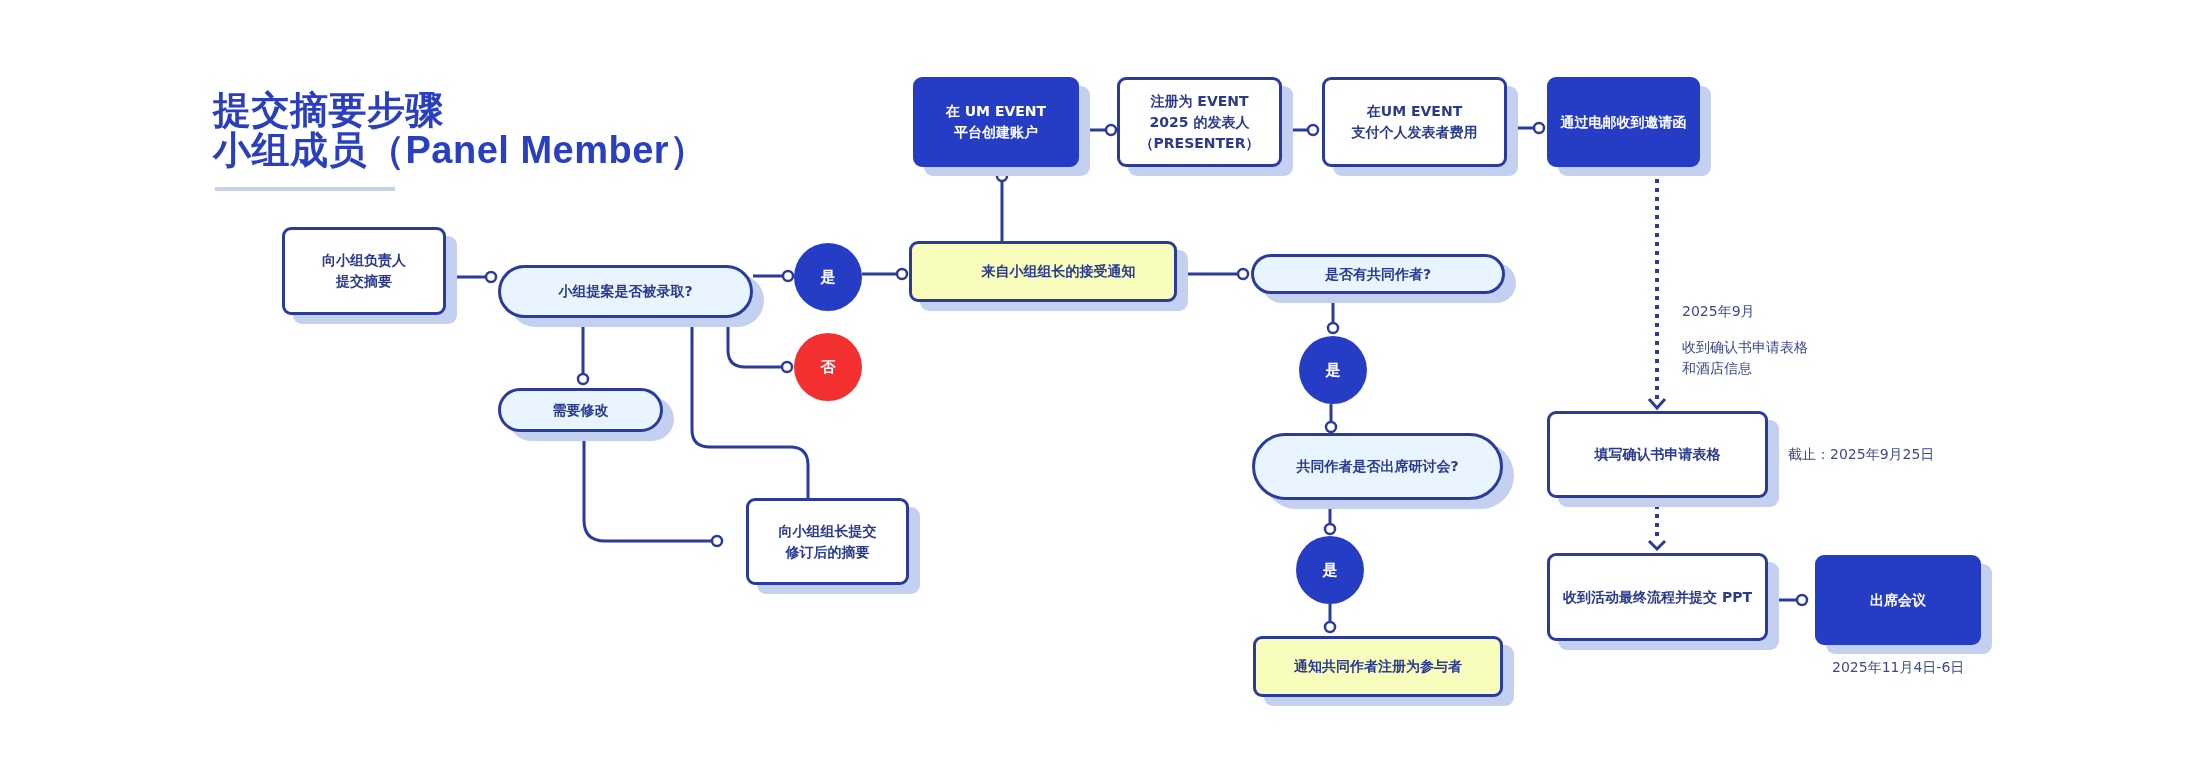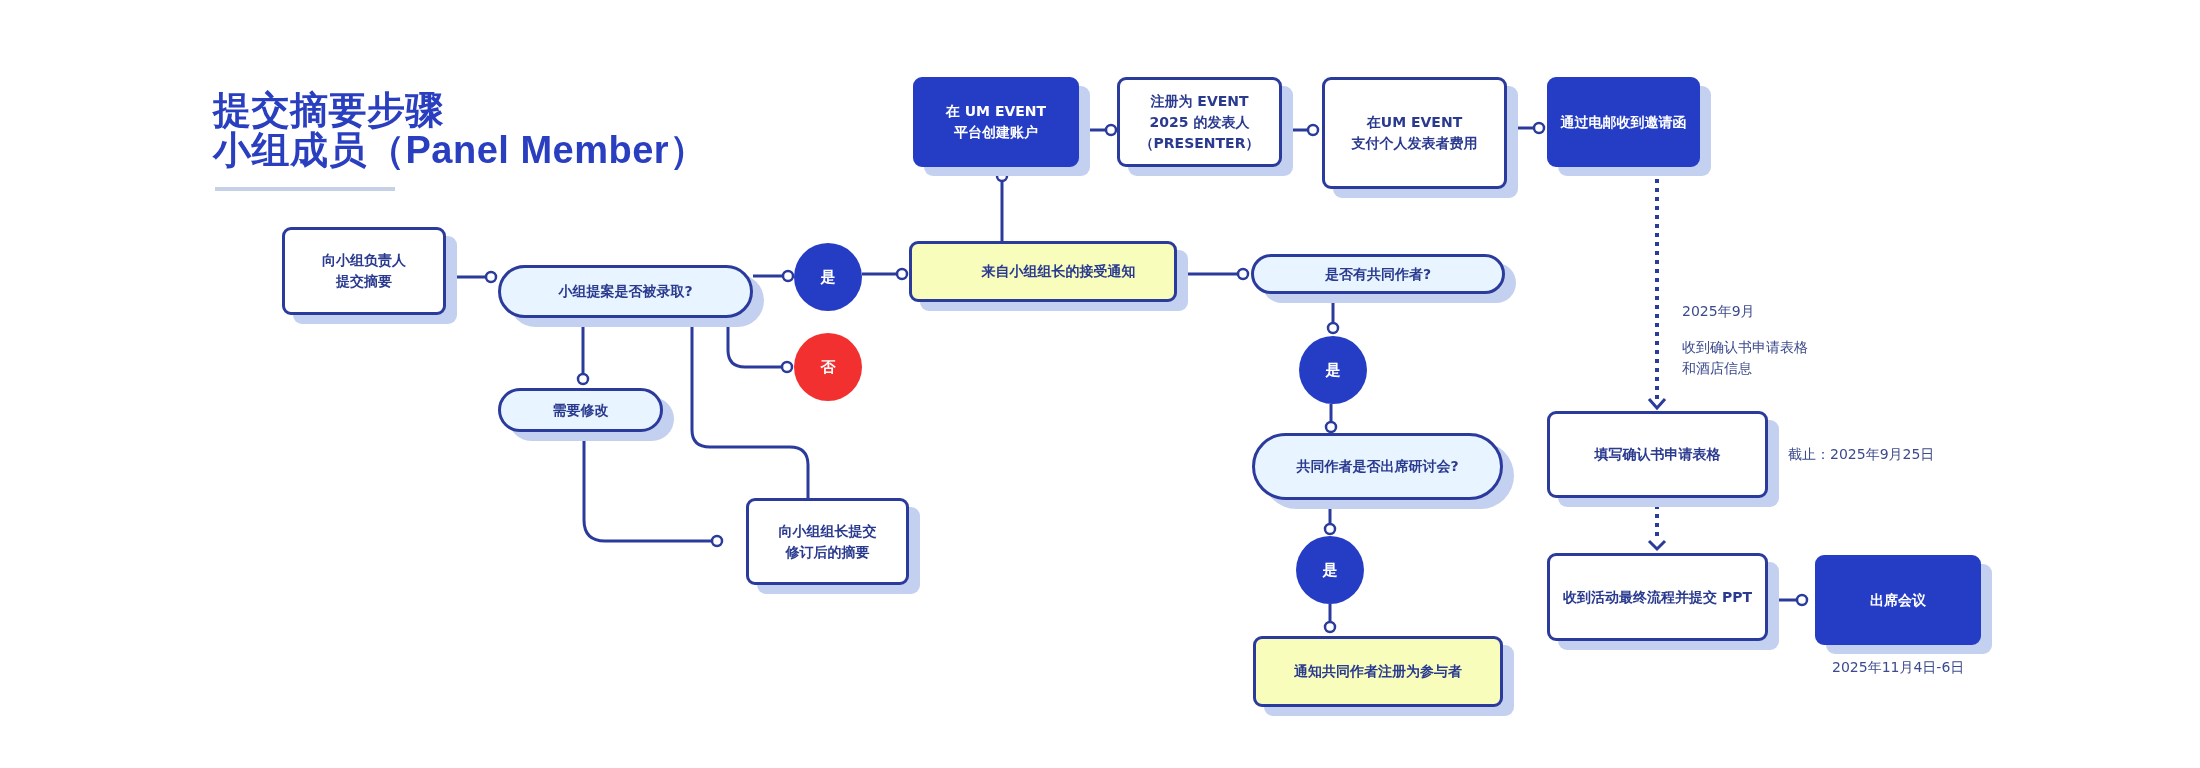--- a/index.html
+++ b/index.html
@@ -140,21 +140,21 @@
 </div>
 
 <div class="node" style="left:1117px; top:77px; width:165px; height:90px;">
   <div>
     <div>注册为 EVENT</div>
     <div>2025 的发表人</div>
     <div>（PRESENTER）</div>
   </div>
 </div>
 
-<div class="node" style="left:1322px; top:77px; width:185px; height:112px;align-items:center;">
+<div class="node" style="left:1322px; top:77px; width:185px; height:90px;align-items:center;">
   <div>
     <div>在UM EVENT</div>
     <div>支付个人发表者费用</div>
   </div>
 </div>
 
 <div class="node dark" style="left:1547px; top:77px; width:153px; height:90px;">
   <span>通过电邮收到邀请函</span>
 </div>
 
@@ -167,21 +167,21 @@
 </div>
 
 <div class="node pill" style="left:1252px; top:433px; width:251px; height:67px;">
   <span>共同作者是否出席研讨会?</span>
 </div>
 
 <div class="circle yes" style="left:1296px; top:536px; width:68px; height:68px;">
   <span>是</span>
 </div>
 
-<div class="node yellow" style="left:1253px; top:636px; width:250px; height:71px;">
+<div class="node yellow" style="left:1253px; top:636px; width:250px; height:61px;">
   <span>通知共同作者注册为参与者</span>
 </div>
 
 <div class="note" style="left:1682px; top:301px;">2025年9月</div>
 <div class="note" style="left:1682px; top:337px;">
   <div>收到确认书申请表格</div>
   <div>和酒店信息</div>
 </div>
 
 <div class="node" style="left:1547px; top:411px; width:221px; height:87px;">

